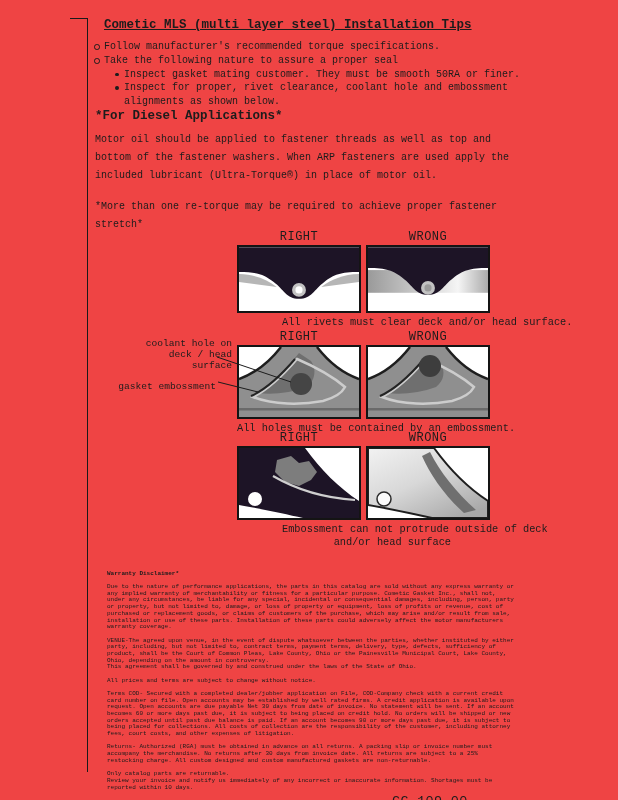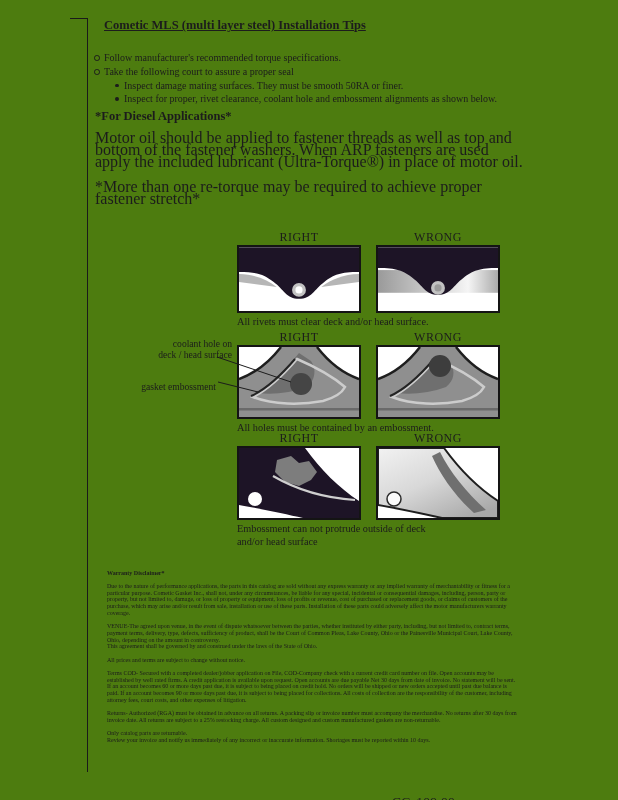--- a/index.html
+++ b/index.html
@@ -1,45 +1,45 @@
 <!DOCTYPE html>
 <html><head>
 <meta charset="utf-8">
 <style>
   html,body{margin:0;padding:0;background:#fff;}
-  .page{position:relative;width:618px;height:800px;background:#4d7c0f;overflow:hidden;
-        font-family:Liberation Serif, serif;color:#1c1c1c;}
+  .page{position:relative;width:618px;height:800px;background:#ef4444;overflow:hidden;
+        font-family:Liberation Mono, monospace;color:#1c1c1c;}
   .crop-v{position:absolute;left:87px;top:18px;width:1px;height:754px;background:#1a1a1a;}
   .crop-h{position:absolute;left:70px;top:18px;width:17px;height:1px;background:#1a1a1a;}
 
   .title{position:absolute;left:104px;top:18px;font-size:12.5px;font-weight:bold;
          text-decoration:underline;letter-spacing:0;}
 
-  .tips{position:absolute;left:94px;top:51px;width:450px;font-size:10px;line-height:13.8px;}
+  .tips{position:absolute;left:94px;top:40px;width:450px;font-size:10px;line-height:13.8px;}
   .tip{position:relative;padding-left:10px;}
   .tip::before{content:"";position:absolute;left:0;top:4.2px;width:3.6px;height:3.6px;
          border:1px solid #1c1c1c;border-radius:50%;}
   .subtips{margin-left:21px;}
   .subtip{position:relative;padding-left:9px;}
   .subtip::before{content:"";position:absolute;left:0;top:5px;width:3.8px;height:3.8px;
          background:#1c1c1c;border-radius:50%;}
 
   .diesel{position:absolute;left:95px;top:109px;width:432px;}
   .diesel h2{margin:0 0 8px 0;font-size:12.5px;font-weight:bold;}
-  .diesel p{margin:0 0 13px 0;font-size:16px;line-height:12px;}
+  .diesel p{margin:0 0 13px 0;font-size:10px;line-height:18px;}
   .diesel p.note{}
 
   .fig{position:absolute;}
-  .prow{display:flex;gap:15px;}
+  .prow{display:flex;gap:5px;}
   .pcol{width:124px;}
   .plabel{text-align:center;font-size:12px;line-height:14px;margin-bottom:1px;letter-spacing:0.5px;}
   .panel{display:block;width:120px;height:64px;border:2px solid #141414;background:#fff;}
   .panel.tall{height:70px;}
-  .pcap{font-size:10.3px;line-height:12.5px;margin-top:3px;white-space:nowrap;}
-  .pcap2{font-size:10.3px;line-height:12.5px;white-space:nowrap;}
+  .pcap{font-size:10.3px;line-height:12.5px;margin-top:3px;white-space:nowrap;margin-left:45px;}
+  .pcap2{font-size:10.3px;line-height:12.5px;white-space:nowrap;text-align:center;}
 
   .fig2{left:110px;top:330px;width:384px;height:105px;}
   .fig2 .prow{margin-left:127px;}
   .ann{position:absolute;width:106px;text-align:right;font-size:9.6px;line-height:11px;}
   .ann-coolant{left:16px;top:8px;}
   .ann-emb{left:0;top:51px;}
   .leaders{position:absolute;left:0;top:0;}
 
   .disclaimer{position:absolute;left:107px;top:570px;width:410px;}
   .disclaimer h3{margin:0 0 7px 0;font-size:6px;font-weight:bold;}
@@ -52,23 +52,23 @@
 <body>
 
 <div class="page">
   <div class="crop-v"></div>
   <div class="crop-h"></div>
 
   <div class="title">Cometic MLS (multi layer steel) Installation Tips</div>
 
   <div class="tips">
     <div class="tip">Follow manufacturer's recommended torque specifications.</div>
-    <div class="tip">Take the following court to assure a proper seal</div>
+    <div class="tip">Take the following nature to assure a proper seal</div>
     <div class="subtips">
-      <div class="subtip">Inspect damage mating surfaces.  They must be smooth 50RA or finer.</div>
+      <div class="subtip">Inspect gasket mating customer.  They must be smooth 50RA or finer.</div>
       <div class="subtip">Inspect for proper, rivet clearance, coolant hole and embossment alignments as shown below.</div>
     </div>
   </div>
 
   <div class="diesel">
     <h2>*For Diesel Applications*</h2>
     <p>Motor oil should be applied to fastener threads as well as top and bottom of the fastener washers. When ARP fasteners are used apply the included lubricant (Ultra-Torque®) in place of motor oil.</p>
     <p class="note">*More than one re-torque may be required to achieve proper fastener stretch*</p>
   </div>
 

